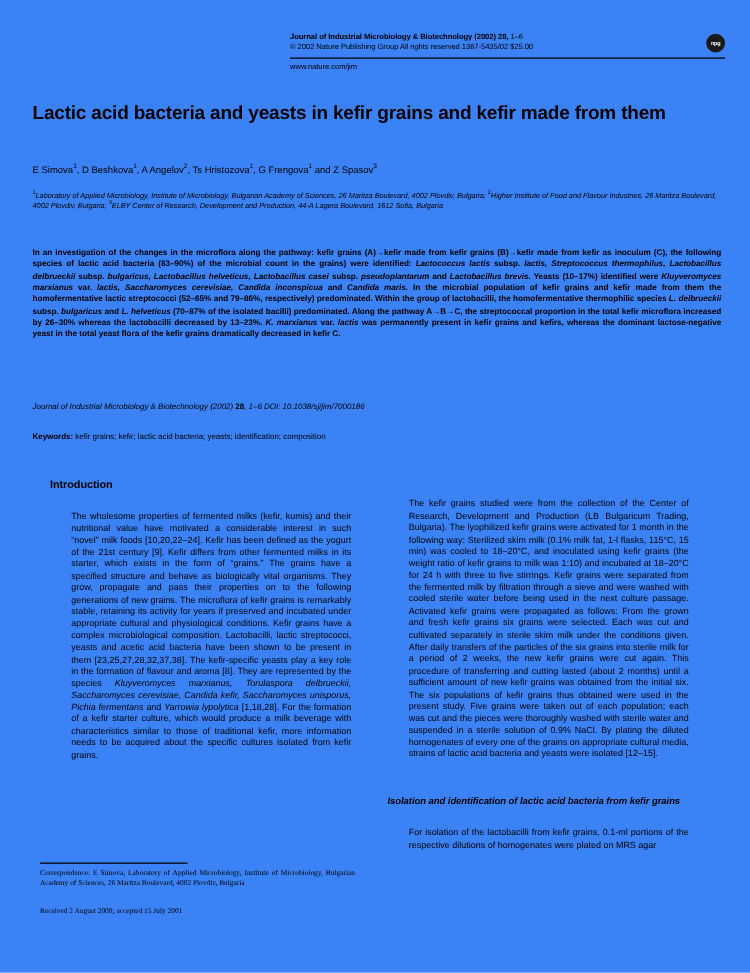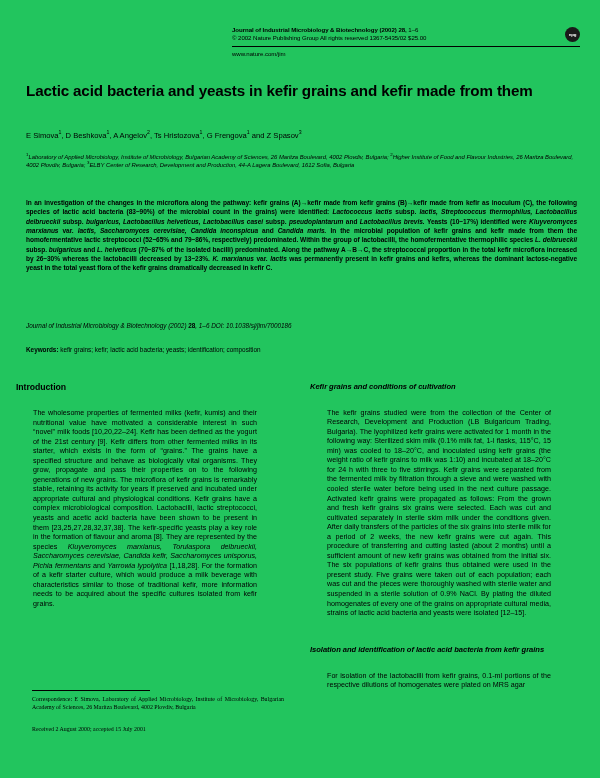--- a/index.html
+++ b/index.html
@@ -11,21 +11,21 @@
     width: 600px;
     height: 778px;
     font-family: "Liberation Serif", serif;
     color: #000000;
     overflow: hidden;
   }
   .page {
     position: relative;
     width: 600px;
     height: 778px;
-    background: #22c55e;
+    background: #3b82f6;
     box-sizing: border-box;
   }
 
   
   .journal-header {
     position: absolute;
     left: 232px;
     top: 26px;
     width: 330px;
   }
@@ -151,21 +151,21 @@
     letter-spacing: -0.02px;
   }
   .keywords b { font-weight: bold; }
 
   
   .col {
     position: absolute;
     top: 382px;
     width: 258px;
   }
-  .col-left { left: 16px; }
+  .col-left { left: 40px; }
   .col-right { left: 310px; }
 
   h2.sec {
     font-family: "Liberation Sans", sans-serif;
     font-size: 8.7px;
     font-weight: bold;
     margin: 0 0 8px 0;
     letter-spacing: -0.05px;
   }
   h3.subsec {
@@ -249,21 +249,20 @@
   <div class="abstract-cite">Journal of Industrial Microbiology &amp; Biotechnology (2002) <b>28</b>, 1–6 DOI: 10.1038/sj/jim/7000186</div>
 
   <div class="keywords"><b>Keywords:</b><span> kefir grains; kefir; lactic acid bacteria; yeasts; identification; composition</span></div>
 
   <div class="col col-left">
     <h2 class="sec">Introduction</h2>
     <p class="body">The wholesome properties of fermented milks (kefir, kumis) and their nutritional value have motivated a considerable interest in such “novel” milk foods [10,20,22–24]. Kefir has been defined as the yogurt of the 21st century [9]. Kefir differs from other fermented milks in its starter, which exists in the form of “grains.” The grains have a specified structure and behave as biologically vital organisms. They grow, propagate and pass their properties on to the following generations of new grains. The microflora of kefir grains is remarkably stable, retaining its activity for years if preserved and incubated under appropriate cultural and physiological conditions. Kefir grains have a complex microbiological composition. Lactobacilli, lactic streptococci, yeasts and acetic acid bacteria have been shown to be present in them [23,25,27,28,32,37,38]. The kefir-specific yeasts play a key role in the formation of flavour and aroma [8]. They are represented by the species <i>Kluyveromyces marxianus, Torulaspora delbrueckii, Saccharomyces cerevisiae, Candida kefir, Saccharomyces unisporus, Pichia fermentans</i> and <i>Yarrowia lypolytica</i> [1,18,28]. For the formation of a kefir starter culture, which would produce a milk beverage with characteristics similar to those of traditional kefir, more information needs to be acquired about the specific cultures isolated from kefir grains.</p>
   </div>
 
   <div class="col col-right">
-    <h3 class="subsec">Kefir grains and conditions of cultivation</h3>
     <p class="body">The kefir grains studied were from the collection of the Center of Research, Development and Production (LB Bulgaricum Trading, Bulgaria). The lyophilized kefir grains were activated for 1 month in the following way: Sterilized skim milk (0.1% milk fat, 1-l flasks, 115°C, 15 min) was cooled to 18–20°C, and inoculated using kefir grains (the weight ratio of kefir grains to milk was 1:10) and incubated at 18–20°C for 24 h with three to five stirrings. Kefir grains were separated from the fermented milk by filtration through a sieve and were washed with cooled sterile water before being used in the next culture passage. Activated kefir grains were propagated as follows: From the grown and fresh kefir grains six grains were selected. Each was cut and cultivated separately in sterile skim milk under the conditions given. After daily transfers of the particles of the six grains into sterile milk for a period of 2 weeks, the new kefir grains were cut again. This procedure of transferring and cutting lasted (about 2 months) until a sufficient amount of new kefir grains was obtained from the initial six. The six populations of kefir grains thus obtained were used in the present study. Five grains were taken out of each population; each was cut and the pieces were thoroughly washed with sterile water and suspended in a sterile solution of 0.9% NaCl. By plating the diluted homogenates of every one of the grains on appropriate cultural media, strains of lactic acid bacteria and yeasts were isolated [12–15].</p>
     <div class="gap"></div>
     <h3 class="subsec">Isolation and identification of lactic acid bacteria from kefir grains</h3>
     <p class="body">For isolation of the lactobacilli from kefir grains, 0.1-ml portions of the respective dilutions of homogenates were plated on MRS agar</p>
   </div>
 
   <div class="foot-rule"></div>
   <div class="footnote">Correspondence: E Simova, Laboratory of Applied Microbiology, Institute of Microbiology, Bulgarian Academy of Sciences, 26 Maritza Boulevard, 4002 Plovdiv, Bulgaria</div>
   <div class="footnote-received">Received 2 August 2000; accepted 15 July 2001</div>
 

